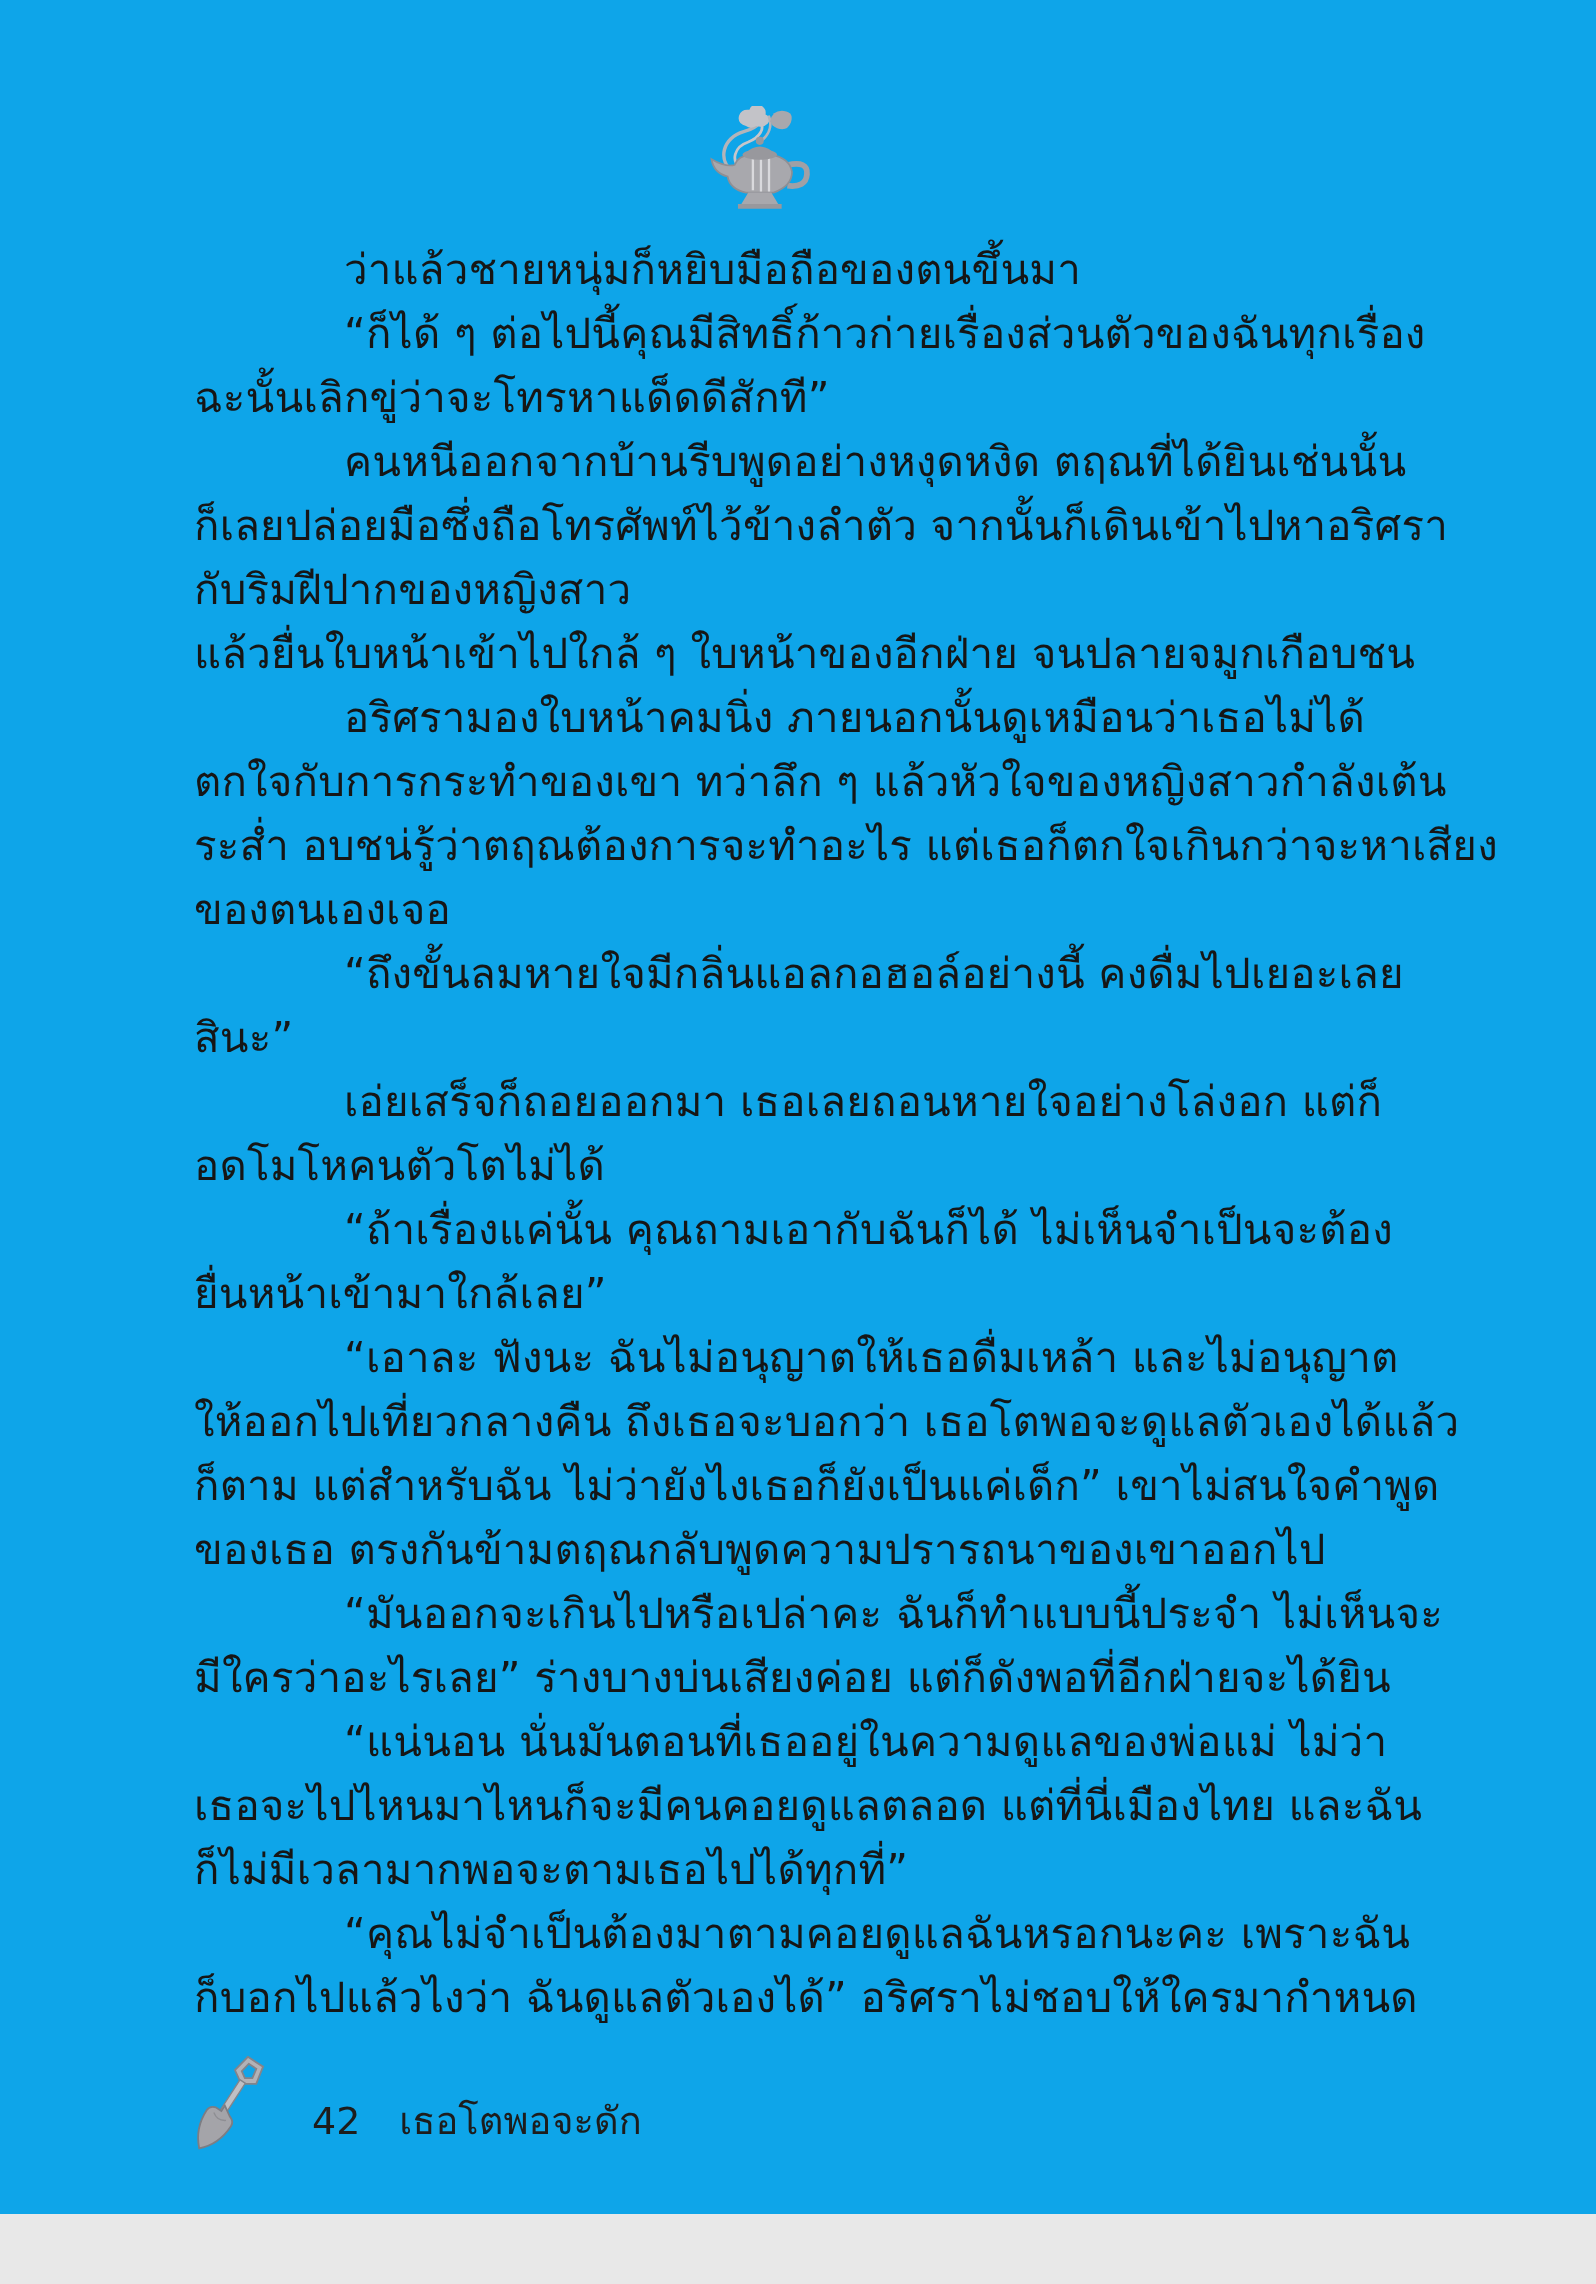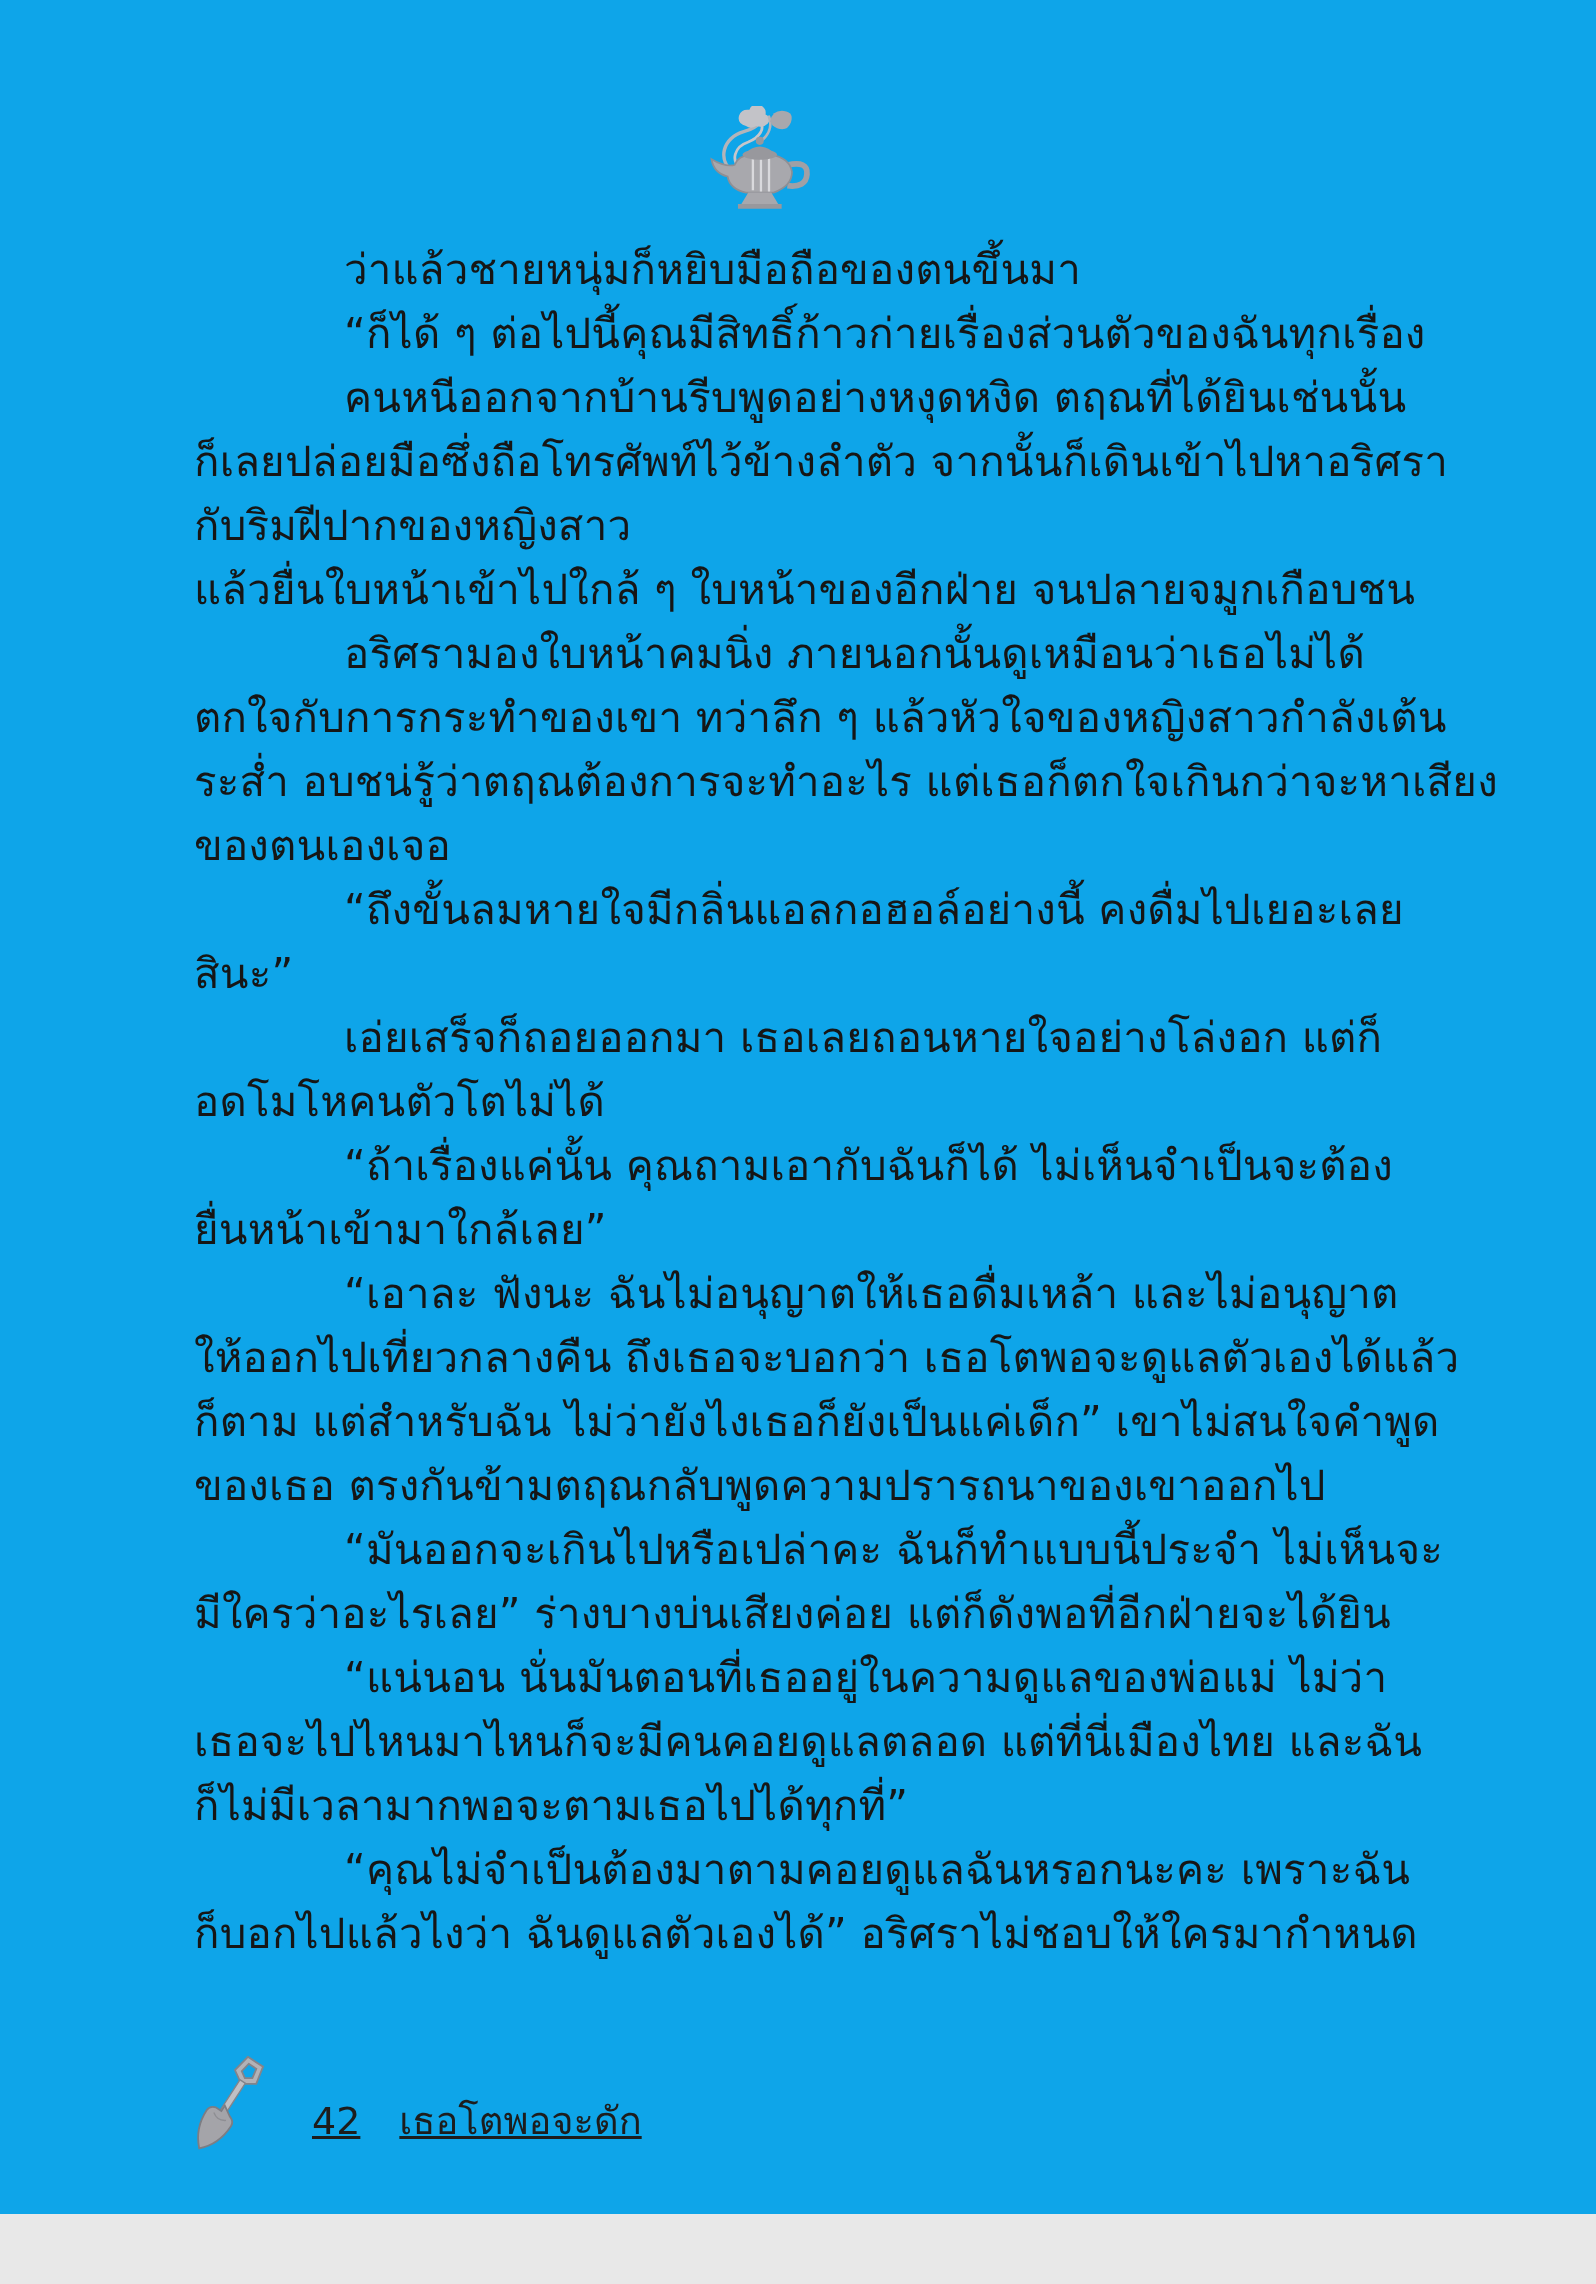--- a/index.html
+++ b/index.html
@@ -51,21 +51,20 @@
   .footer-icon svg { width: 100%; height: 100%; }
   .footer-text {
     position: absolute;
     left: 312px;
     top: 2090px;
     display: flex;
     align-items: baseline;
     gap: 39px;
     font-size: 38px;
     color: #1d1d1d;
-    text-decoration: underline;
   }
 </style>
 </head>
 <body>
 
 <div class="page">
 
   <div class="ornament">
     <svg viewBox="0 0 100 100" aria-hidden="true">
       <path d="M30 57 C14 46 20 26 38 21 C52 17 56 10 49 4" fill="none" stroke="#b4b4b9" stroke-width="3" stroke-linecap="round"></path>
@@ -80,20 +79,21 @@
       <path d="M39 40 Q52 28 65 40 Z" fill="#98989d"></path>
       <circle cx="52" cy="29" r="3.5" fill="#98989d"></circle>
       <path d="M42 74 L62 74 L68 84 L36 84 Z" fill="#a8a8ad"></path>
       <path d="M33 84 L71 84 L71 88 L33 88 Z" fill="#98989d"></path>
     </svg>
   </div>
 
   <div class="text-block">
     <div class="line indent">ว่าแล้วชายหนุ่มก็หยิบมือถือของตนขึ้นมา</div>
     <div class="line indent">“ก็ได้ ๆ ต่อไปนี้คุณมีสิทธิ์ก้าวก่ายเรื่องส่วนตัวของฉันทุกเรื่อง</div>
+    <div class="line">ฉะนั้นเลิกขู่ว่าจะโทรหาแด็ดดีสักที”</div>
     <div class="line indent">คนหนีออกจากบ้านรีบพูดอย่างหงุดหงิด ตฤณที่ได้ยินเช่นนั้น</div>
     <div class="line">ก็เลยปล่อยมือซึ่งถือโทรศัพท์ไว้ข้างลำตัว จากนั้นก็เดินเข้าไปหาอริศรา</div>
     <div class="line">กับริมฝีปากของหญิงสาว</div>
     <div class="line">แล้วยื่นใบหน้าเข้าไปใกล้ ๆ ใบหน้าของอีกฝ่าย จนปลายจมูกเกือบชน</div>
     <div class="line indent">อริศรามองใบหน้าคมนิ่ง ภายนอกนั้นดูเหมือนว่าเธอไม่ได้</div>
     <div class="line">ตกใจกับการกระทำของเขา ทว่าลึก ๆ แล้วหัวใจของหญิงสาวกำลังเต้น</div>
     <div class="line">ระส่ำ อบชน่รู้ว่าตฤณต้องการจะทำอะไร แต่เธอก็ตกใจเกินกว่าจะหาเสียง</div>
     <div class="line">ของตนเองเจอ</div>
     <div class="line indent">“ถึงขั้นลมหายใจมีกลิ่นแอลกอฮอล์อย่างนี้ คงดื่มไปเยอะเลย</div>
     <div class="line">สินะ”</div>

